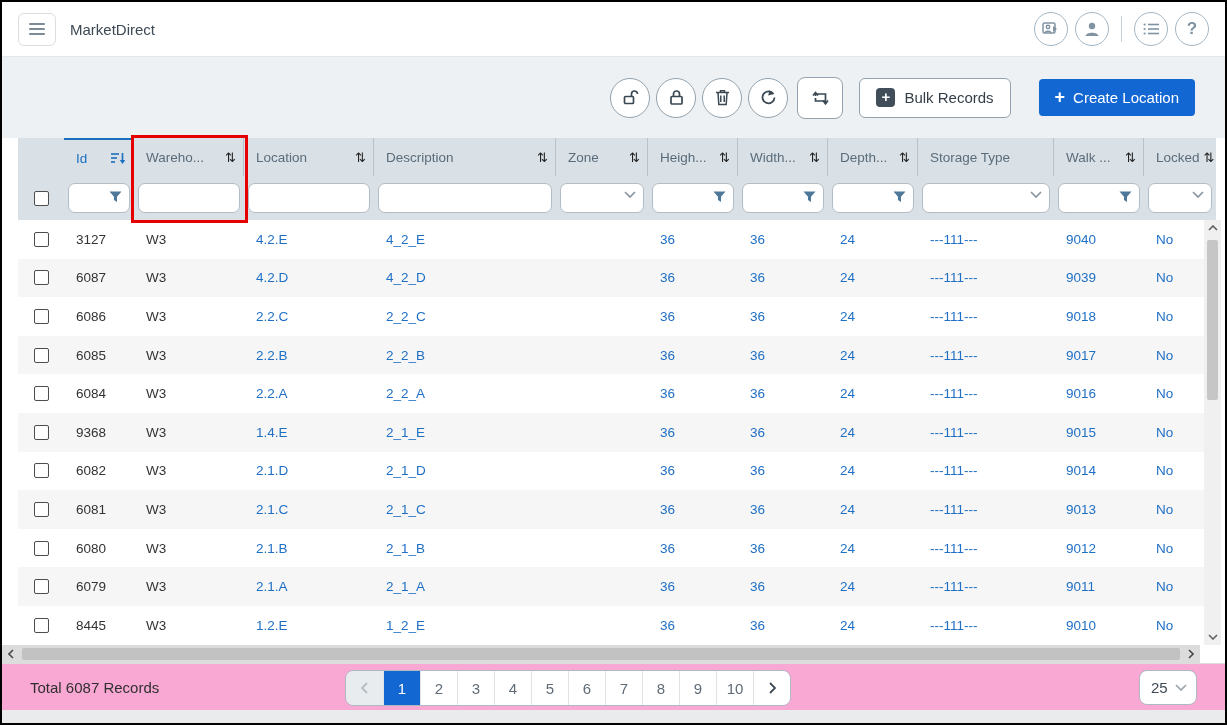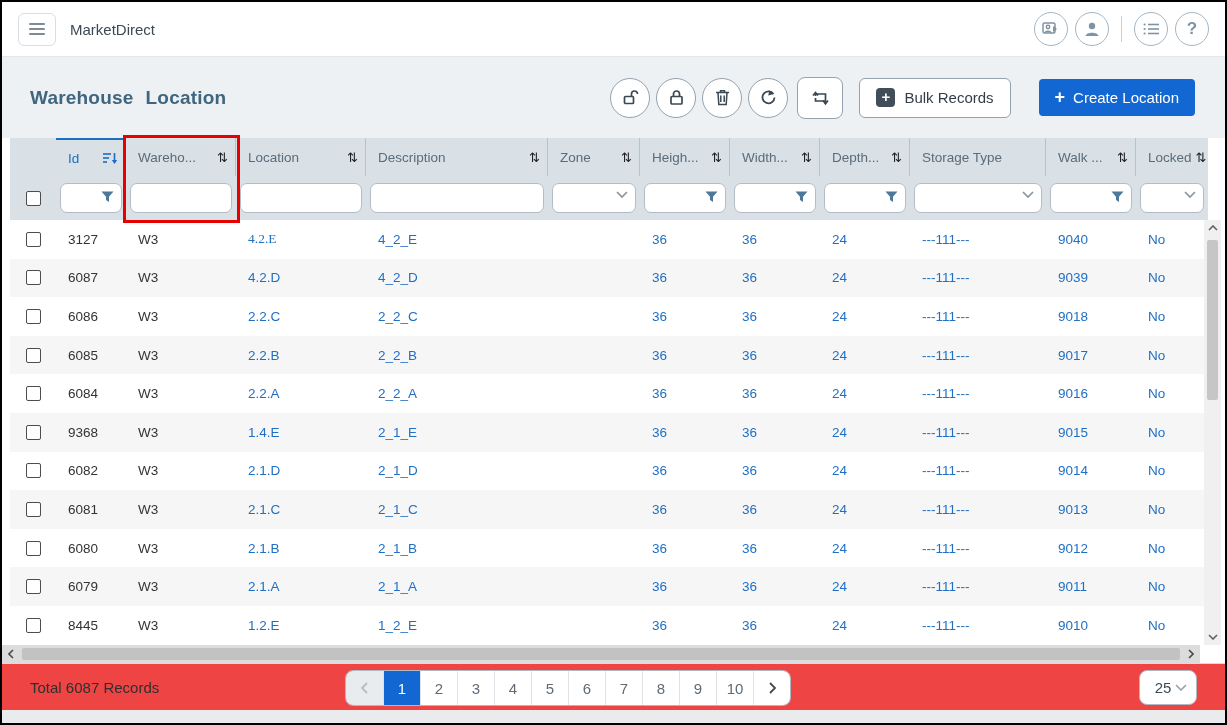--- a/index.html
+++ b/index.html
@@ -25,21 +25,21 @@
   .sq-btn { width:46px; height:42px; border:1.4px solid #93a2ae; border-radius:8px; background:#fff; display:flex; align-items:center; justify-content:center; color:#3a4854; cursor:pointer; margin-left:3px; }
   .bulk-btn { height:40px; border:1.4px solid #93a2ae; border-radius:6px; background:#fff; display:flex; align-items:center; gap:9px; padding:0 16px; margin-left:10px; cursor:pointer; }
   .bulk-ico { width:19px; height:19px; background:#414e5a; border-radius:4px; color:#fff; font-size:15px; line-height:18px; text-align:center; font-weight:bold; }
   .bulk-label { font-size:15px; color:#333e48; }
   .create-btn { height:37px; border:none; border-radius:4px; background:#1267d3; color:#fff; display:flex; align-items:center; gap:8px; padding:0 16px; margin-left:22px; margin-right:2px; cursor:pointer; }
   .create-plus { font-size:18px; font-weight:bold; }
   .create-label { font-size:15px; }
 
   
   .grid { position:relative; height:525px; background:#fff; }
-  .grid-table { position:absolute; left:8px; top:0; width:1198px; }
+  .grid-table { position:absolute; left:16px; top:0; width:1198px; }
   .hrow { display:flex; height:38px; background:#d9e0e6; }
   .hcell { display:flex; align-items:center; justify-content:space-between; padding:0 7px 0 12px; border-right:1px solid #b9c2ca; font-size:13.5px; color:#5a6c7a; overflow:hidden; white-space:nowrap; }
   .hcell:last-child { border-right:none; }
   .hcell.cbcol { border-right:none; }
   .hcell.sorted { color:#1b6fc0; border-top:2px solid #1b6fc0; }
   .sort-glyph { color:#222; font-size:13px; margin-left:4px; }
   .frow { display:flex; height:44px; background:#d9e0e6; align-items:center; }
   .fcell { display:flex; align-items:center; justify-content:center; padding:0 4px; height:100%; }
   .fbox { position:relative; width:100%; height:30px; background:#fff; border:1px solid #b4bdc5; border-radius:7px; display:flex; align-items:center; }
   .fbox input { border:none; outline:none; width:100%; height:100%; background:transparent; padding:0 24px 0 8px; font-size:13px; color:#333; border-radius:7px; }
@@ -59,21 +59,21 @@
   
   .vscroll { position:absolute; right:4px; top:82px; width:17px; height:425px; background:#f0f0f0; display:flex; flex-direction:column; align-items:center; }
   .vscroll .sb-arrow { height:16px; width:100%; display:flex; align-items:center; justify-content:center; color:#606060; cursor:pointer; }
   .vscroll .thumb { width:11px; border-radius:2px; background:#c6c6c6; height:160px; margin-top:4px; cursor:pointer; }
   .vscroll .spacer { flex:1; }
   .hscroll { position:absolute; left:0; top:507px; width:1198px; height:18px; background:#dcdcdc; display:flex; align-items:center; }
   .hscroll .sb-arrow { width:18px; height:100%; display:flex; align-items:center; justify-content:center; color:#4a4a4a; cursor:pointer; }
   .hscroll .thumb { height:12px; border-radius:2px; background:#c2c2c2; flex:1; margin:0 2px; cursor:pointer; }
 
   
-  .footer { height:47px; border-top:1px solid #dadde0; background:#ef4444; display:flex; align-items:center; padding:0 28px; position:relative;text-align:center; }
+  .footer { height:47px; border-top:1px solid #dadde0; background:#f9a8d4; display:flex; align-items:center; padding:0 28px; position:relative; }
   .total { font-size:15px; color:#2f2f2f; }
   .pagination { position:absolute; left:343px; top:6px; display:flex; border:1px solid #aeb9c2; border-radius:8px; overflow:hidden; height:36px; }
   .pg { width:37px; height:100%; display:flex; align-items:center; justify-content:center; font-size:15px; color:#5f6b76; background:#fff; border-left:1px solid #dfe3e7; cursor:pointer; }
   .pg:first-child { border-left:none; }
   .pg.prev { background:#e9ecef; color:#b3bcc3; }
   .pg.active { background:#1267d3; color:#fff; }
   .pg.next { color:#3f4a54; }
   .pagesize { margin-left:auto; width:58px; height:35px; border:1px solid #aeb9c2; border-radius:8px; background:#fff; display:flex; align-items:center; padding:0 9px 0 11px; cursor:pointer; }
   .pagesize .val { font-size:15px; color:#3f4a54; flex:1; }
   .bottom-strip { height:13px; background:#e9ebec; }
@@ -124,23 +124,20 @@
           </svg>
         </span>
       </button>
       <button class="circle-sm">
         <span class="help-glyph">?</span>
       </button>
     </div>
   </header>
 
   <section class="titlebar">
-    <h1 class="page-title">
-      <span>Warehouse</span><span class="t2">Location</span>
-    </h1>
     <div class="actions">
       <button class="circle-md">
         <span>
           <svg width="17" height="17" viewBox="0 0 17 17" fill="none" stroke="currentColor" stroke-width="1.7">
             <rect x="2.5" y="7.5" width="9" height="7" rx="1"></rect>
             <path d="M9.5 7.5 V5 a3 3 0 0 1 6 0"></path>
           </svg>
         </span>
       </button>
       <button class="circle-md">
@@ -348,21 +345,21 @@
             </div>
           </div>
         </div>
       <div class="grid-body" id="gridBody">
           <div class="brow">
             <div class="bcell cbcol" style="width: 46px;">
               <span class="cb"></span>
             </div>
             <div class="bcell" style="width: 70px;"><span>3127</span></div>
             <div class="bcell" style="width: 110px;"><span>W3</span></div>
-            <div class="bcell" style="width: 130px; font-family: Liberation Serif, serif;"><a class="cell-link">4.2.E</a></div>
+            <div class="bcell" style="width: 130px;"><a class="cell-link">4.2.E</a></div>
             <div class="bcell" style="width: 182px;"><a class="cell-link">4_2_E</a></div>
             <div class="bcell" style="width: 92px;"><span></span></div>
             <div class="bcell blue" style="width: 90px;"><span>36</span></div>
             <div class="bcell blue" style="width: 90px;"><span>36</span></div>
             <div class="bcell blue" style="width: 90px;"><span>24</span></div>
             <div class="bcell blue" style="width: 136px;"><span>---111---</span></div>
             <div class="bcell blue" style="width: 90px;"><span>9040</span></div>
             <div class="bcell blue" style="width: 72px;"><span>No</span></div>
           </div>
           <div class="brow alt">

